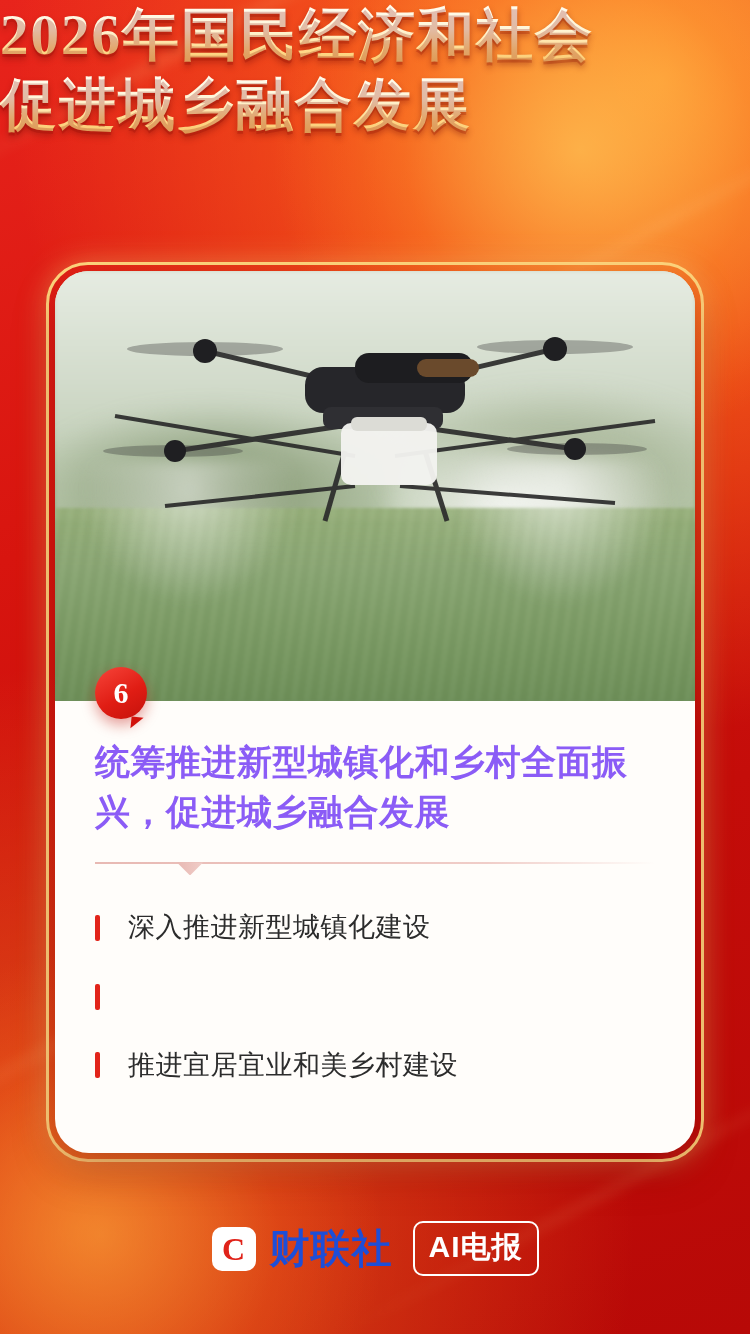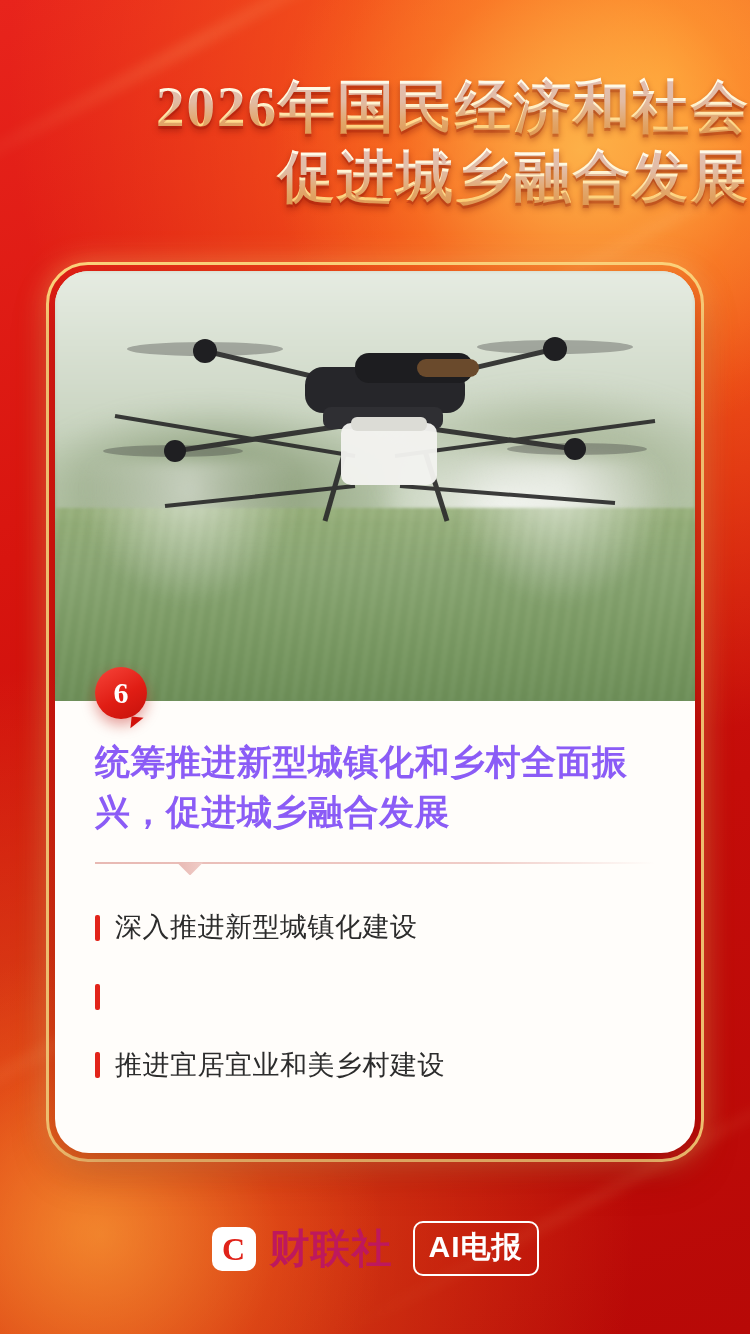--- a/index.html
+++ b/index.html
@@ -34,22 +34,21 @@
   }
   .glow-bl {
     position: absolute; left: -180px; bottom: -180px; width: 560px; height: 560px;
     background: radial-gradient(circle, rgba(255,170,60,0.55) 0%, rgba(255,110,30,0.2) 45%, rgba(255,90,20,0) 72%);
     pointer-events: none;
   }
 
   
   .header {
     position: relative;
-    padding-top: 72px;
-    text-align: right;
+    text-align: left;
     z-index: 3;
   }
   .title-line {
     font-family: "Liberation Serif", serif;
     font-weight: bold;
     font-size: 57px;
     line-height: 1.22;
     letter-spacing: 2px;
     background: linear-gradient(180deg, #fffdf4 0%, #fff6d8 42%, #ffd98a 72%, #f7c061 100%);
     -webkit-background-clip: text;
@@ -175,21 +174,21 @@
     position: absolute;
     left: 82px; top: 0;
     width: 26px; height: 13px;
     background: linear-gradient(90deg, #e8b9b3, #f0cdc8);
     clip-path: polygon(0 0, 100% 0, 50% 100%);
   }
   .bullets { padding-top: 6px; }
   .bullet {
     display: flex;
     align-items: center;
-    gap: 15px;
+    gap: 28px;
     padding: 18px 0;
   }
   .bullet .tick {
     width: 5px;
     height: 26px;
     background: #e2241a;
     border-radius: 2px;
     flex: none;
   }
   .bullet .btext {
@@ -215,21 +214,21 @@
     border-radius: 10px;
     background: #ffffff;
     color: #e0231a;
     font-family: "Liberation Serif", serif;
     font-weight: bold;
     font-size: 32px;
     line-height: 44px;
     text-align: center;
   }
   .logo-name {
-    color: #be185d;
+    color: #1d4ed8;
     font-weight: bold;
     font-size: 40px;
     letter-spacing: 1px;
     font-family: "Liberation Sans", sans-serif;
   }
   .logo-tag {
     margin-left: 6px;
     border: 2px solid #ffffff;
     border-radius: 10px;
     padding: 4px 14px 6px 14px;

